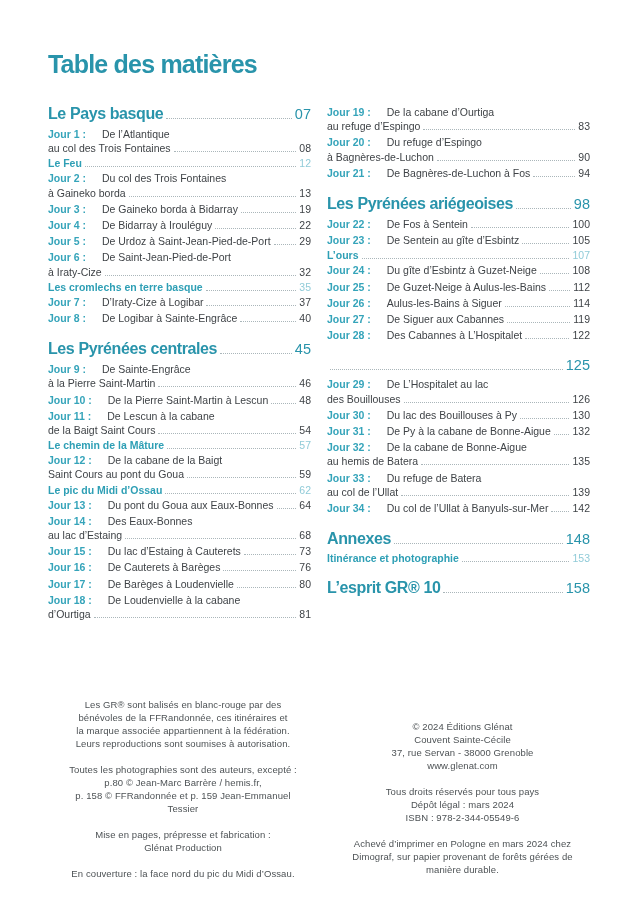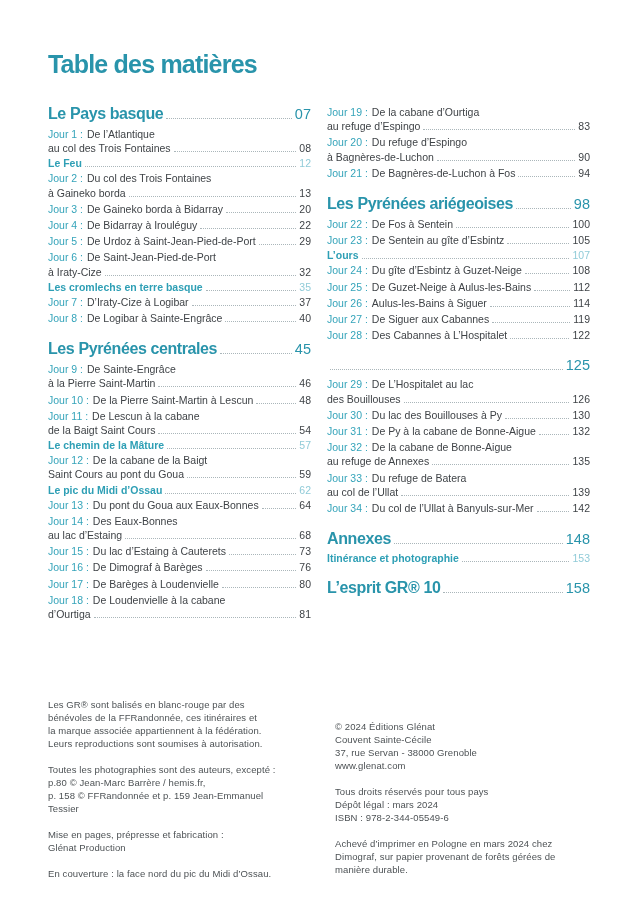--- a/index.html
+++ b/index.html
@@ -30,28 +30,28 @@
   .section{font-stretch:condensed;margin:15px 0 4px 0;}
   .section .label{color:var(--teal);font-size:16px;font-weight:800;
                   letter-spacing:-0.4px;white-space:nowrap;}
   .section .pnum{color:var(--teal);font-size:14.5px;font-weight:400;}
 
   .topic{margin:1px 0 2px 0;font-size:10.5px;}
   .topic .label{color:var(--topic-teal);font-weight:700;white-space:nowrap;}
   .topic .pnum{color:var(--topic-page);font-weight:400;}
 
   .entry{margin:0 0 2px 0;font-size:10.5px;line-height:14.2px;color:var(--body);}
-  .entry .prefix{color:var(--day-teal);font-weight:400;margin-right:4px;white-space:nowrap;}
+  .entry .prefix{color:var(--day-teal);font-weight:700;margin-right:16px;white-space:nowrap;}
   .entry .txt{white-space:nowrap;}
   .entry .wrap1{display:block;white-space:nowrap;}
   .entry .pnum{color:var(--body);font-weight:400;}
 
   .footer{position:absolute;left:48px;top:698px;width:542px;
           display:flex;gap:17px;color:var(--footer);font-size:9.5px;
-          line-height:13px;}
+          line-height:13px;text-align:center;}
   .footer-col{width:270px;flex:0 0 270px;}
   .footer-col.right{flex:0 0 255px;width:255px;padding-top:22px;}
   .footer p{margin:0 0 13px 0;white-space:pre-line;letter-spacing:0.1px;}
 </style>
 </head>
 <body>
 
 <div class="page">
   <h1 class="title">Table des matières</h1>
 
@@ -81,21 +81,21 @@
             <span class="txt">à Gaineko borda</span>
             <span class="leader"></span>
             <span class="pnum">13</span>
           </div>
         </div>
         <div class="entry">
           <div class="row">
             <span class="prefix">Jour 3 :</span>
             <span class="txt">De Gaineko borda à Bidarray</span>
             <span class="leader"></span>
-            <span class="pnum">20</span>
+            <span class="pnum">19</span>
           </div>
         </div>
         <div class="entry">
           <div class="row">
             <span class="prefix">Jour 4 :</span>
             <span class="txt">De Bidarray à Irouléguy</span>
             <span class="leader"></span>
             <span class="pnum">22</span>
           </div>
         </div>
@@ -203,21 +203,21 @@
           <div class="row">
             <span class="prefix">Jour 15 :</span>
             <span class="txt">Du lac d’Estaing à Cauterets</span>
             <span class="leader"></span>
             <span class="pnum">73</span>
           </div>
         </div>
         <div class="entry">
           <div class="row">
             <span class="prefix">Jour 16 :</span>
-            <span class="txt">De Dimograf à Barèges</span>
+            <span class="txt">De Cauterets à Barèges</span>
             <span class="leader"></span>
             <span class="pnum">76</span>
           </div>
         </div>
         <div class="entry">
           <div class="row">
             <span class="prefix">Jour 17 :</span>
             <span class="txt">De Barèges à Loudenvielle</span>
             <span class="leader"></span>
             <span class="pnum">80</span>
@@ -347,21 +347,21 @@
           <div class="row">
             <span class="prefix">Jour 31 :</span>
             <span class="txt">De Py à la cabane de Bonne-Aigue</span>
             <span class="leader"></span>
             <span class="pnum">132</span>
           </div>
         </div>
         <div class="entry">
           <div class="wrap1"><span class="prefix">Jour 32 :</span><span class="txt">De la cabane de Bonne-Aigue</span></div>
           <div class="row">
-            <span class="txt">au refuge de Annexes</span>
+            <span class="txt">au hemis de Batera</span>
             <span class="leader"></span>
             <span class="pnum">135</span>
           </div>
         </div>
         <div class="entry">
           <div class="wrap1"><span class="prefix">Jour 33 :</span><span class="txt">Du refuge de Batera</span></div>
           <div class="row">
             <span class="txt">au col de l’Ullat</span>
             <span class="leader"></span>
             <span class="pnum">139</span>

